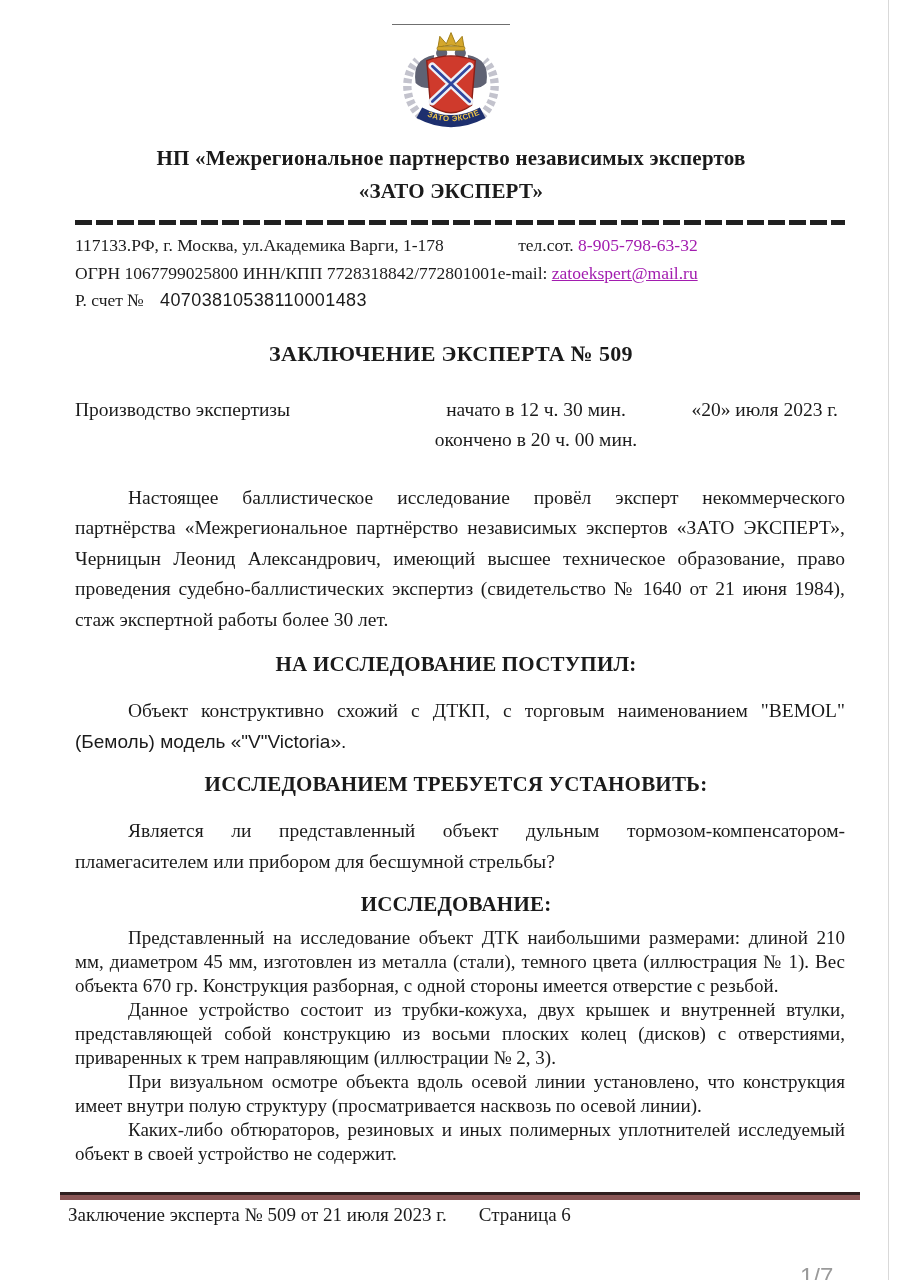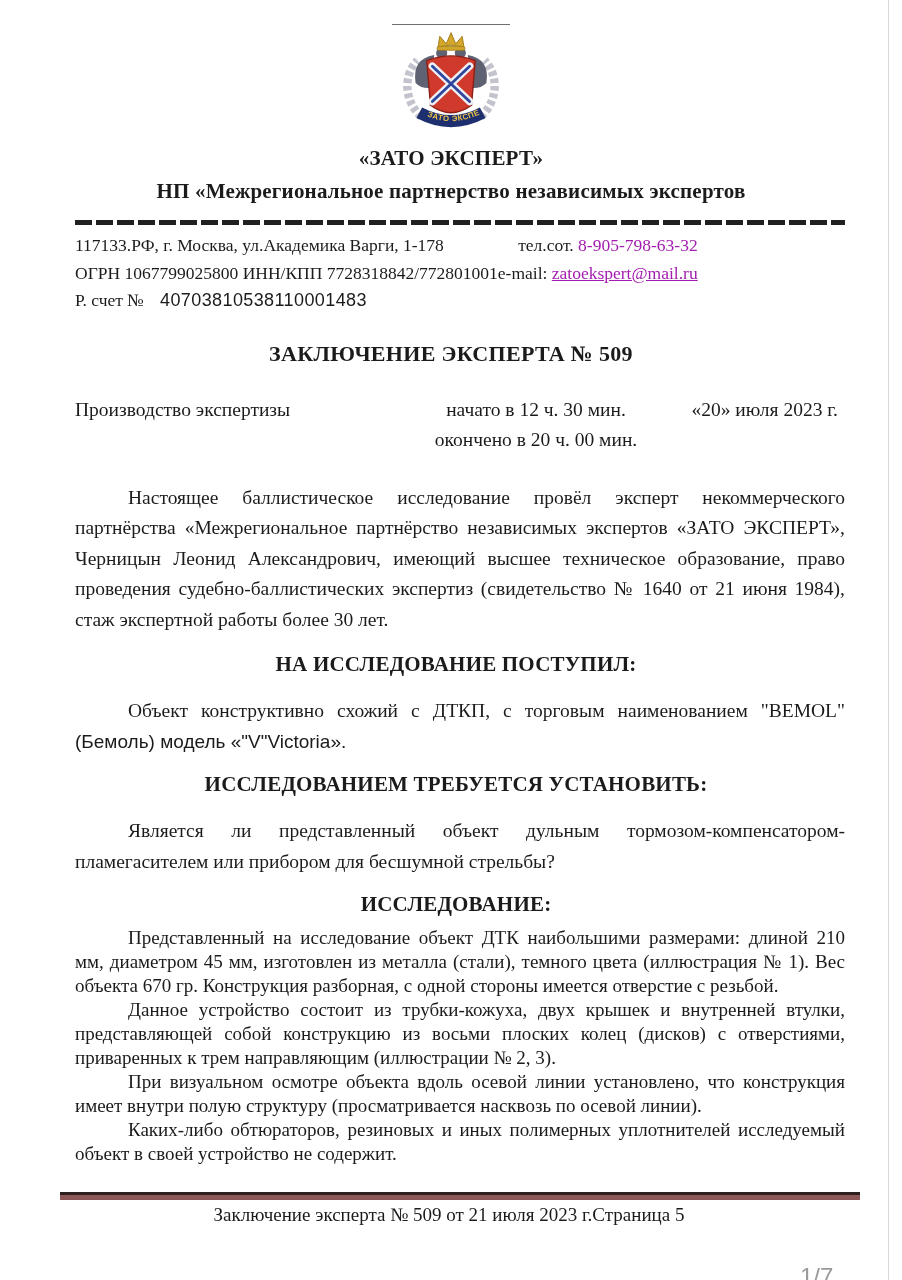--- a/index.html
+++ b/index.html
@@ -40,21 +40,21 @@
   .sec { text-align:center; font-weight:bold; font-size:21px; line-height:27px; letter-spacing:.2px;padding-left:10px; }
   .sec.s1 { margin:16px 0 18px; }
   .sec.s2 { margin:14px 0 18px; }
   .sec.s3 { margin:14px 0 8px;  }
 
   .sans { font-family:"Liberation Sans","DejaVu Sans",sans-serif; font-size:19px; }
 
   .footer-line { position:absolute; left:60px; top:1192px; width:800px; height:8px;
                  background:linear-gradient(180deg,#2e1f1f 0 3px,#8a5656 3px 8px); }
   .footer-row { position:absolute; left:68px; right:72px; top:1204px;
-                display:flex; justify-content:center; font-size:19px; }
+                display:flex; justify-content:flex-start; font-size:19px;gap:32px; }
   .page-indicator { position:absolute; left:800px; top:1263px; font-size:24px; color:#9a9a9a;
                     font-family:"Liberation Sans","DejaVu Sans",sans-serif; }
 </style>
 </head>
 <body>
 
 <div class="page">
   <div class="edge-line"></div>
 
   <div class="emblem-wrap">
@@ -78,22 +78,22 @@
       <rect x="45" y="21" width="30" height="4" rx="2" fill="#d4a72c" stroke="#9c7a14" stroke-width="0.8"></rect>
 
       <path id="bandpath" d="M26 92 Q60 110 94 92" fill="none" stroke="#1d2f6e" stroke-width="13"></path>
       <text font-size="8.5" font-weight="bold" fill="#e8c14a" font-family="Liberation Sans, sans-serif" letter-spacing="0.5">
         <textPath href="#bandpath" startOffset="9">ЗАТО ЭКСПЕРТ</textPath>
       </text>
     </svg>
   </div>
 
   <div class="org-name">
+    <div>НП «Межрегиональное партнерство независимых экспертов</div>
     <div>«ЗАТО ЭКСПЕРТ»</div>
-    <div>НП «Межрегиональное партнерство независимых экспертов</div>
   </div>
 
   <div class="sep"></div>
 
   <div class="contacts">
     <div class="c-left">
       <div>117133.РФ, г. Москва, ул.Академика Варги, 1-178</div>
       <div>ОГРН 1067799025800 ИНН/КПП 7728318842/772801001</div>
       <div><span>Р. счет №</span><span class="acct-num">40703810538110001483</span></div>
     </div>
@@ -126,16 +126,16 @@
 
   <h2 class="sec s3">ИССЛЕДОВАНИЕ:</h2>
   <p class="para tight">Представленный на исследование объект ДТК наибольшими размерами: длиной 210 мм, диаметром  45 мм, изготовлен из металла (стали), темного цвета (иллюстрация № 1). Вес объекта 670 гр. Конструкция разборная, с одной стороны имеется отверстие с резьбой.</p>
   <p class="para tight">Данное устройство состоит из трубки-кожуха, двух крышек и внутренней втулки, представляющей собой конструкцию из восьми плоских колец (дисков) с отверстиями, приваренных к трем направляющим (иллюстрации № 2, 3).</p>
   <p class="para tight">При визуальном осмотре объекта вдоль осевой линии установлено, что конструкция имеет внутри полую структуру (просматривается насквозь по осевой линии).</p>
   <p class="para tight">Каких-либо обтюраторов, резиновых и иных полимерных уплотнителей исследуемый объект в своей устройство не содержит.</p>
 
   <div class="footer-line"></div>
   <div class="footer-row">
     <span>Заключение эксперта № 509 от 21 июля  2023 г.</span>
-    <span>Страница 5</span>
+    <span>Страница 6</span>
   </div>
   <div class="page-indicator">1/7</div>
 </div>
 
 </body></html>

